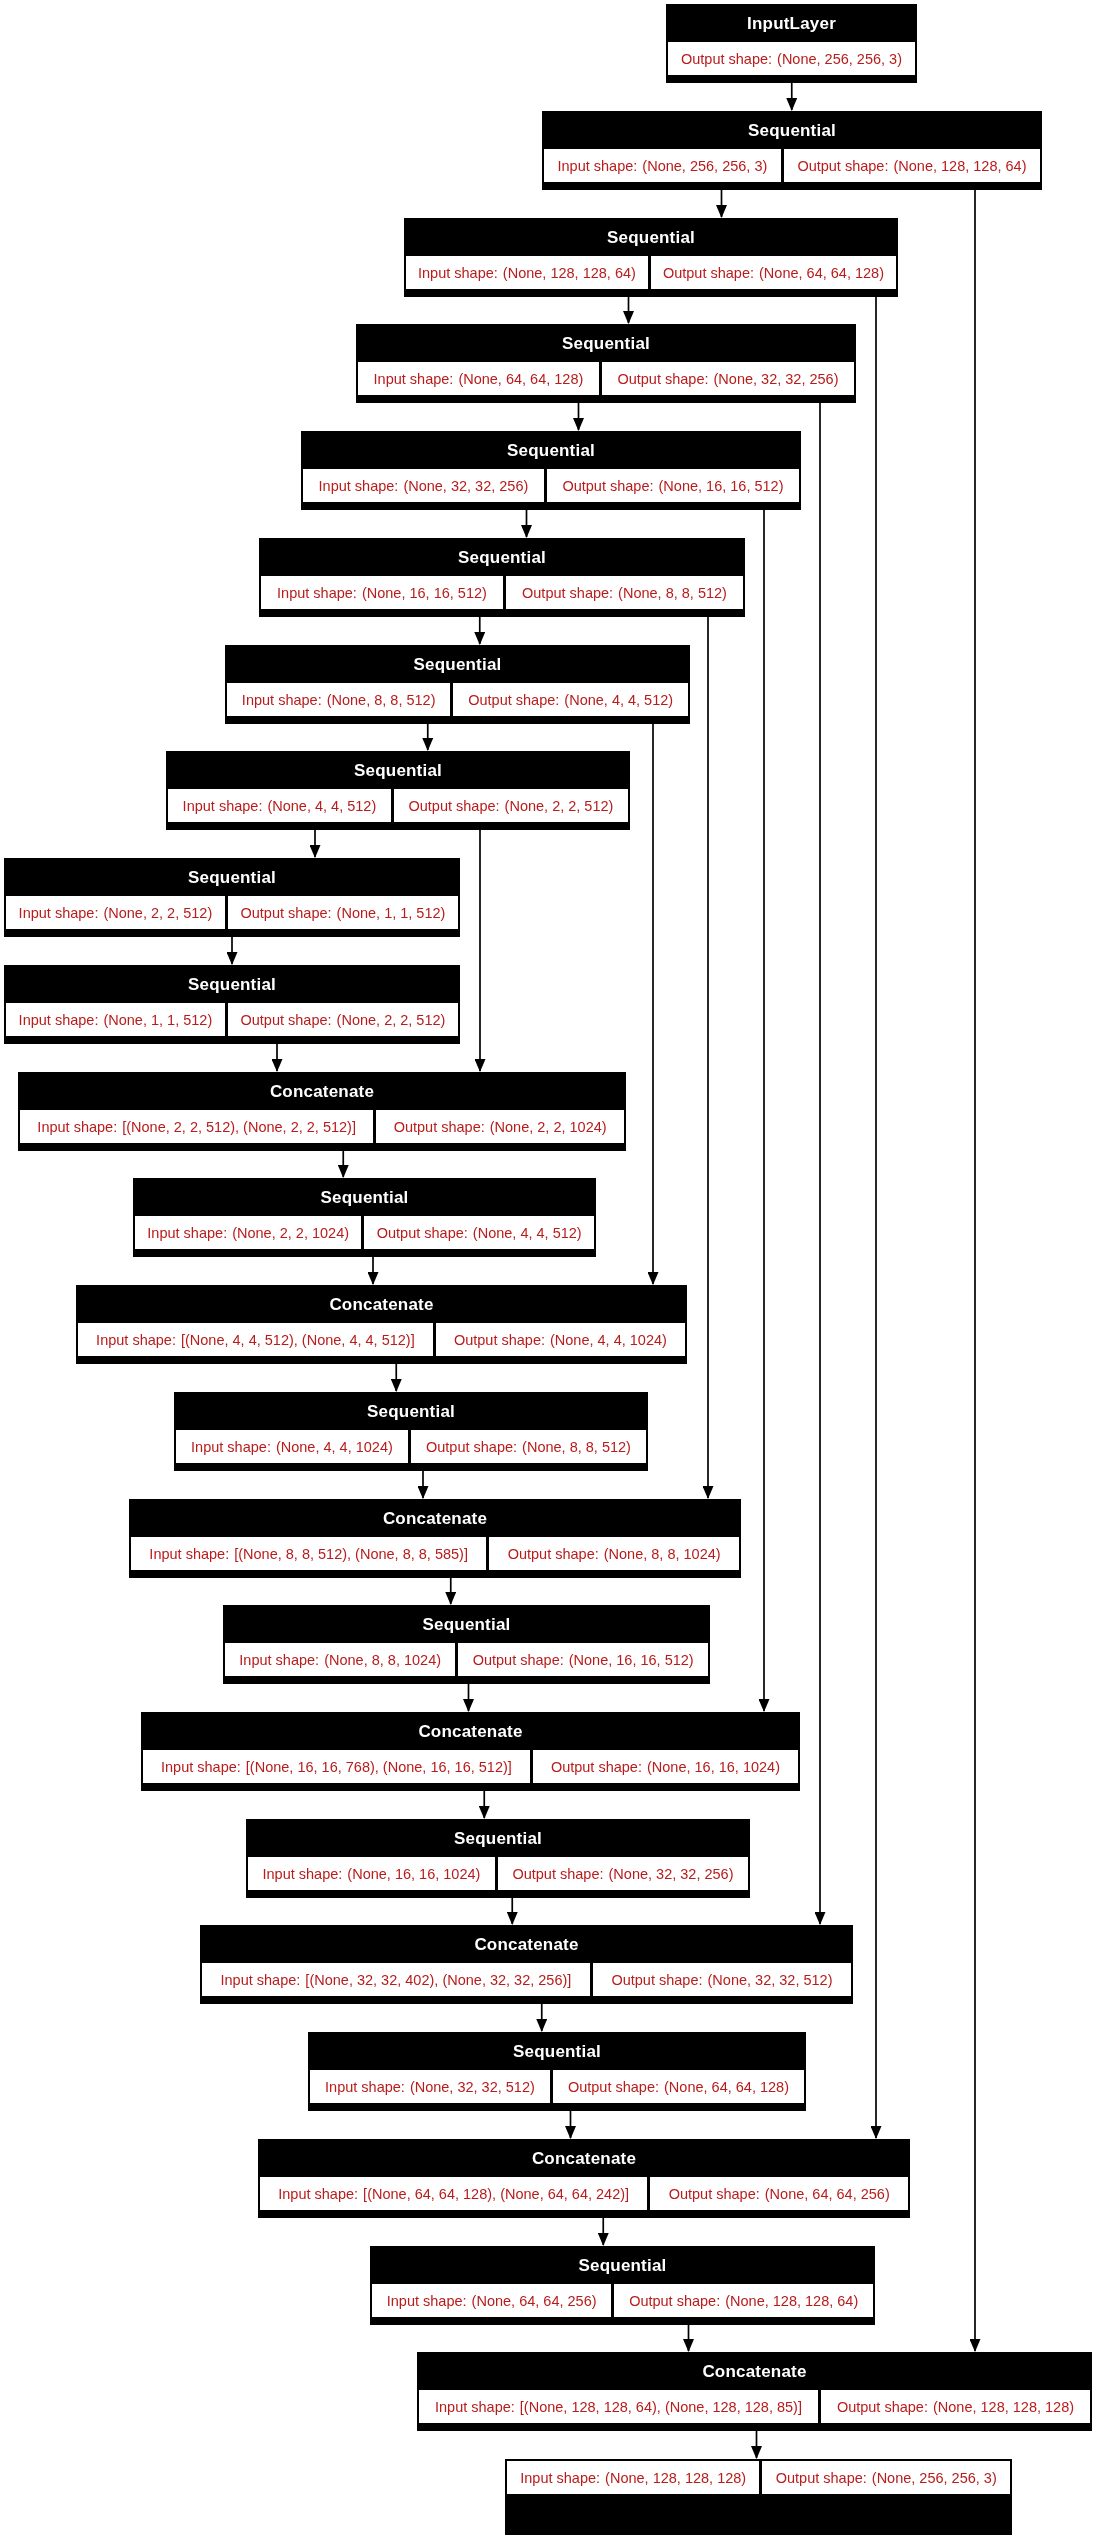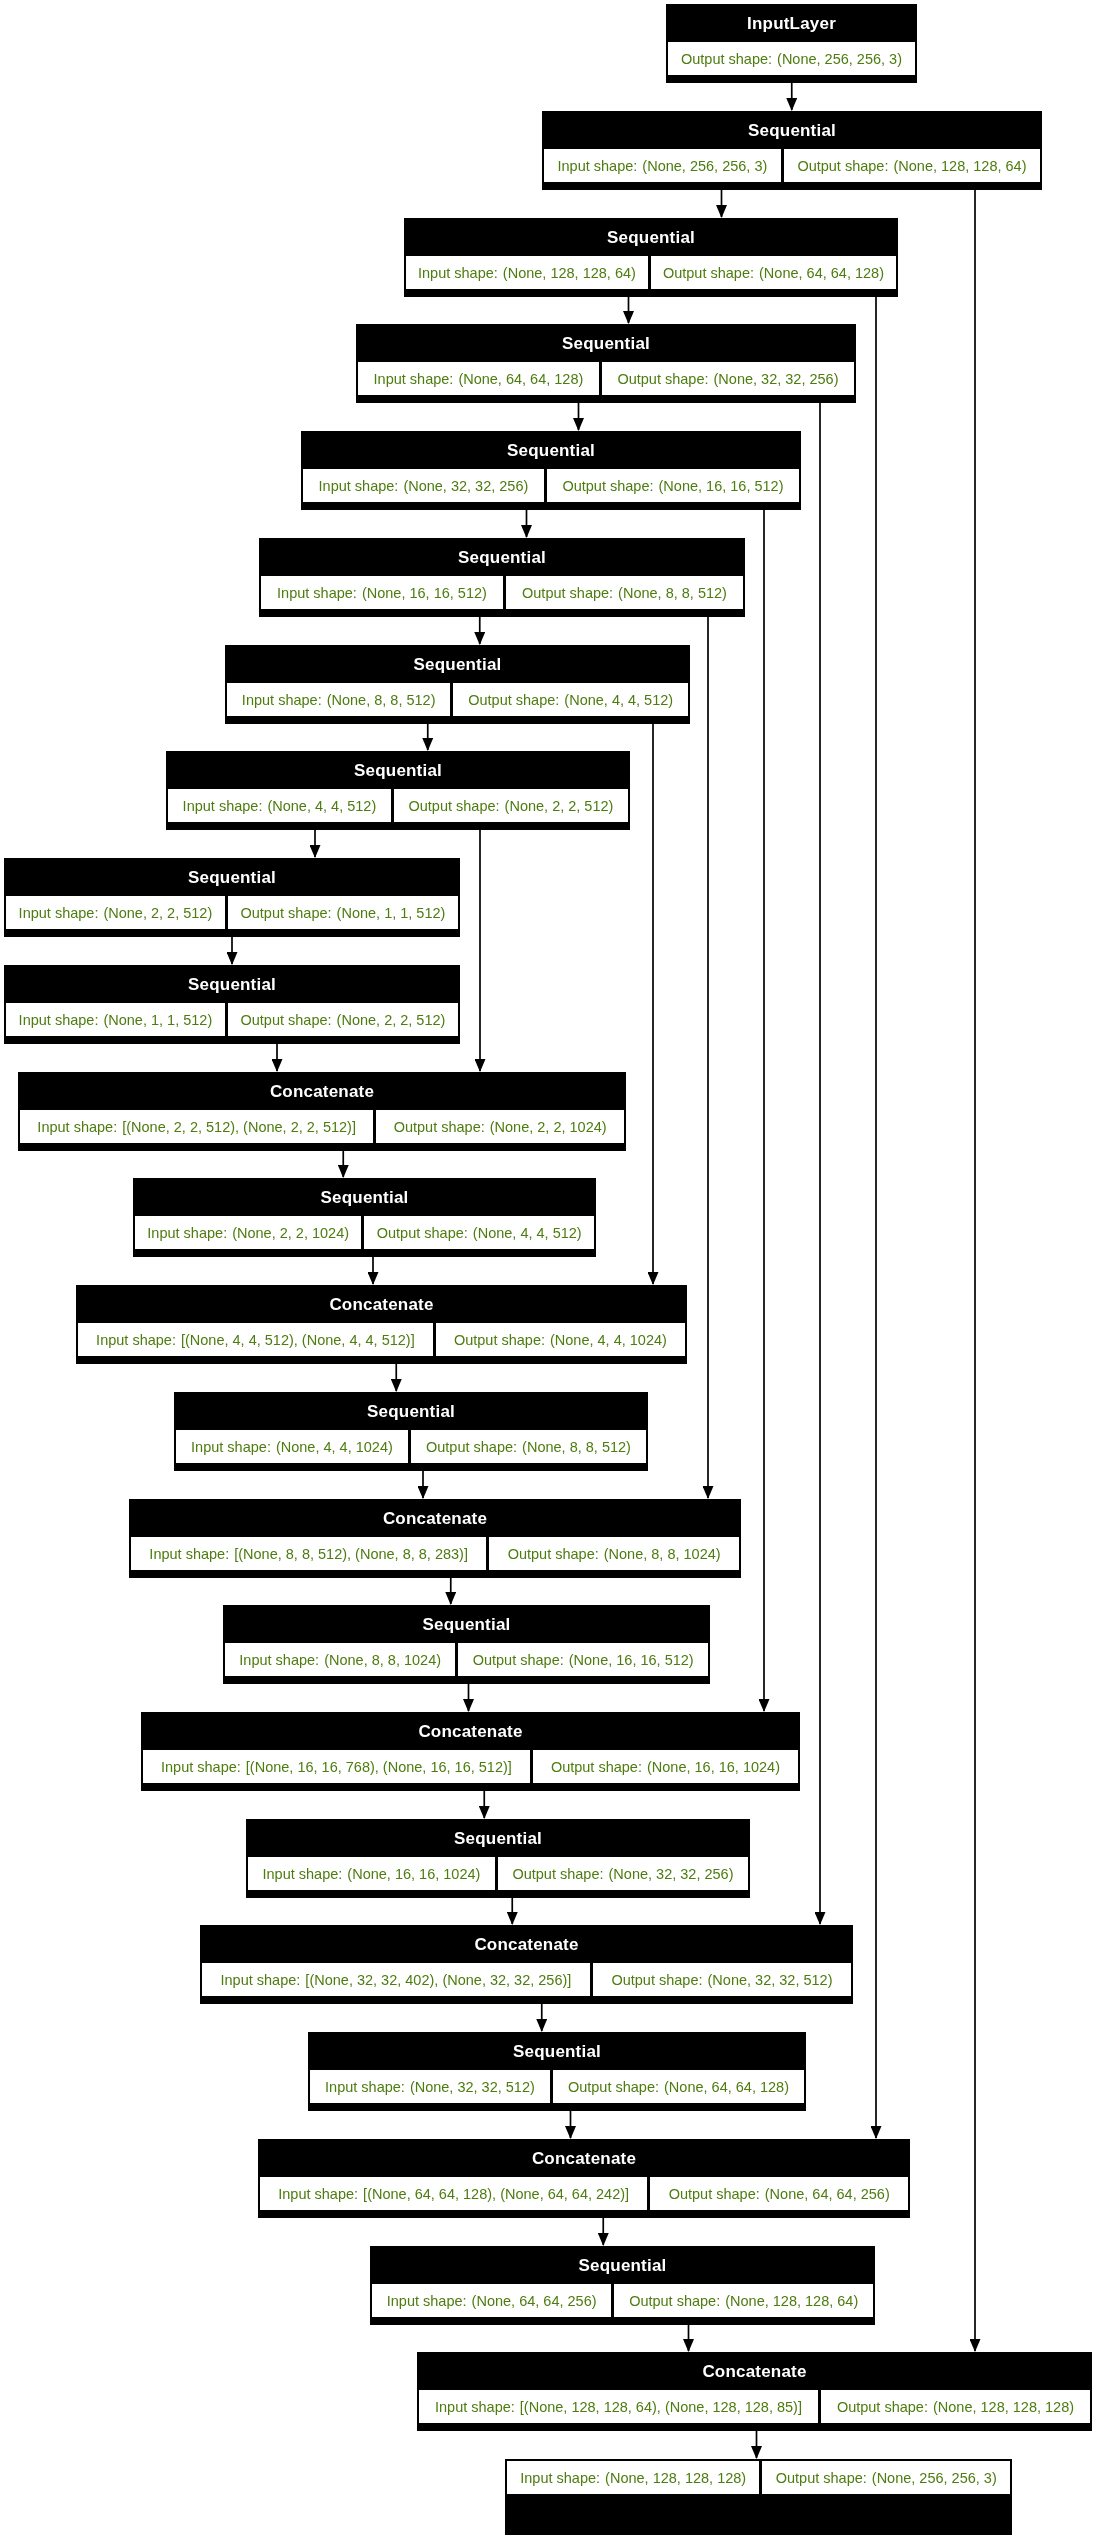--- a/index.html
+++ b/index.html
@@ -3,21 +3,21 @@
 <meta charset="utf-8">
 <style>
   html,body{margin:0;padding:0;background:#ffffff;}
   body{width:1101px;height:2535px;position:relative;font-family:"Liberation Sans",sans-serif;}
   #canvas{position:absolute;left:0;top:0;width:1101px;height:2535px;background:#fff;}
   .edges{position:absolute;left:0;top:0;pointer-events:none;}
   .node{position:absolute;height:79px;background:#000;border:2px solid #000;box-sizing:border-box;}
   .node-title{height:36px;display:flex;align-items:center;justify-content:center;
               color:#fff;font-weight:bold;font-size:17px;letter-spacing:.2px;}
   .node-body{display:flex;height:33px;}
-  .cell{flex:1 1 auto;background:#fff;color:#4d7c0f;display:flex;align-items:center;justify-content:center;
+  .cell{flex:1 1 auto;background:#fff;color:#b91c1c;display:flex;align-items:center;justify-content:center;
         font-size:14.5px;white-space:nowrap;padding:0 8px;overflow:hidden;}
   .cell + .cell{border-left:3px solid #000;}
   .pfx{margin-right:5px;}
   .val{font-weight:normal;}
 </style>
 </head>
 <body>
 
 <div id="canvas">
     <svg width="1101" height="2535" class="edges">
@@ -233,21 +233,21 @@
           <span class="pfx">Output shape:</span>
           <span class="val">(None, 8, 8, 512)</span>
         </div>
       </div>
     </div>
     <div class="node" style="left: 129px; top: 1499px; width: 612px;">
       <div class="node-title">Concatenate</div>
       <div class="node-body">
         <div class="cell">
           <span class="pfx">Input shape:</span>
-          <span class="val">[(None, 8, 8, 512), (None, 8, 8, 283)]</span>
+          <span class="val">[(None, 8, 8, 512), (None, 8, 8, 585)]</span>
         </div>
         <div class="cell">
           <span class="pfx">Output shape:</span>
           <span class="val">(None, 8, 8, 1024)</span>
         </div>
       </div>
     </div>
     <div class="node" style="left: 223px; top: 1605px; width: 487px;">
       <div class="node-title">Sequential</div>
       <div class="node-body">

